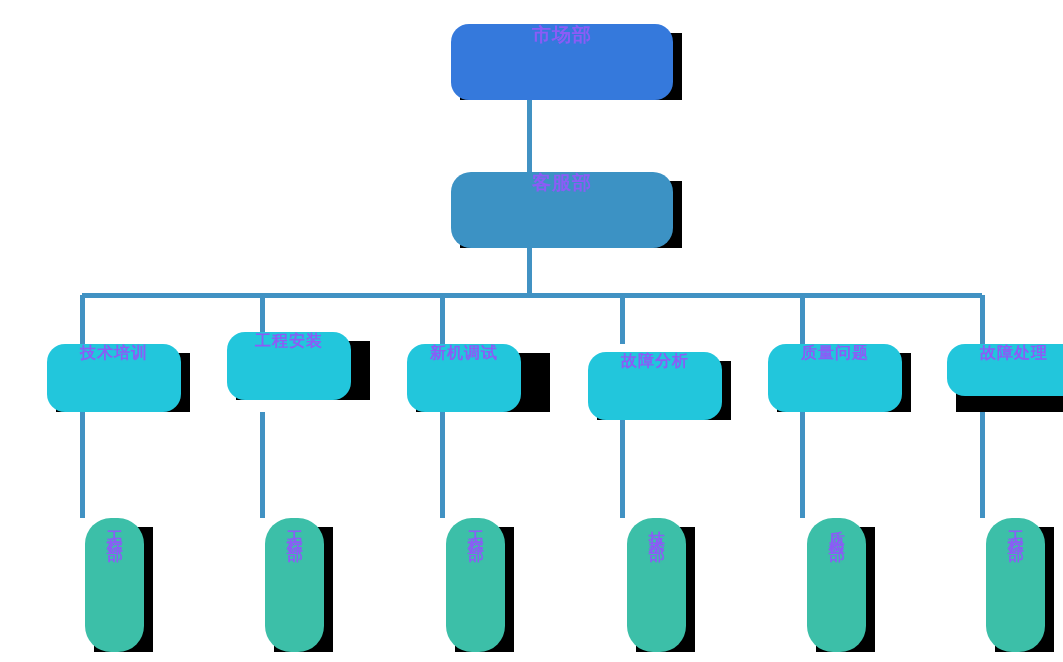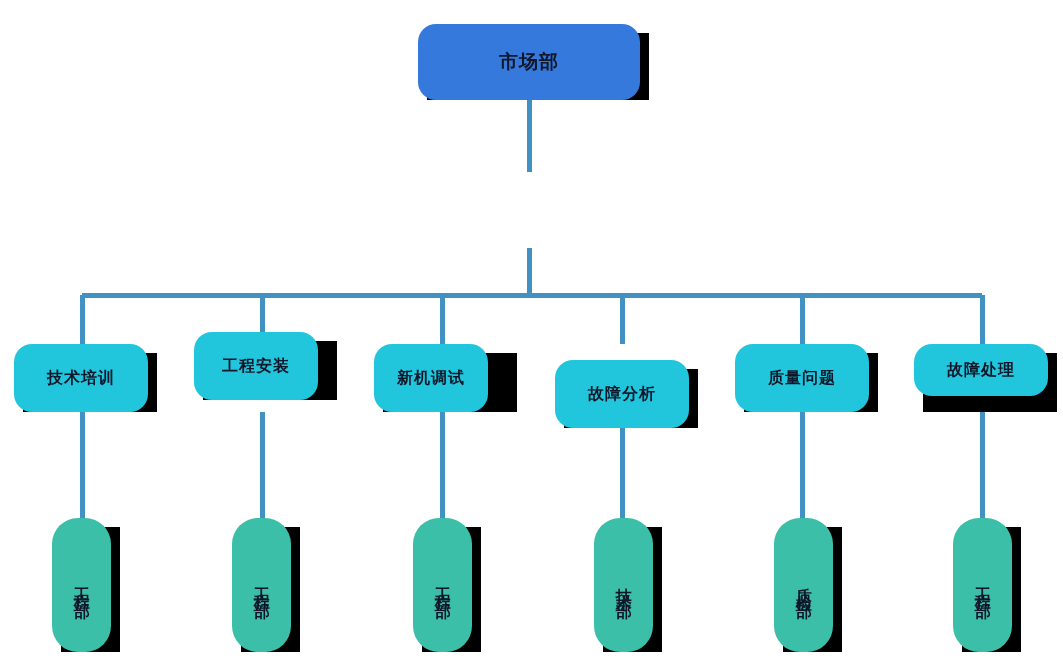--- a/index.html
+++ b/index.html
@@ -13,24 +13,25 @@
   #chart{position:relative;width:1063px;height:662px;}
 
   
   #edges{position:absolute;left:0;top:0;width:1063px;height:662px;}
 
   
   .node{
     position:absolute;
     box-sizing:border-box;
     display:flex;
-    align-items:center;
+    align-items:flex-start;
     justify-content:center;
-    color:#0f172a;
+    color:#8b5cf6;
     z-index:5;
+    margin-left:33px;
   }
   
   .node .shadow{
     position:absolute;
     background:#000000;
     z-index:0;
   }
   .node .body{
     position:absolute;
     left:0;top:0;
@@ -84,36 +85,41 @@
       <line x1="442" y1="412" x2="442" y2="518" stroke="#4192C3" stroke-width="5" shape-rendering="crispEdges"></line>
       <line x1="622" y1="412" x2="622" y2="518" stroke="#4192C3" stroke-width="5" shape-rendering="crispEdges"></line>
       <line x1="802" y1="412" x2="802" y2="518" stroke="#4192C3" stroke-width="5" shape-rendering="crispEdges"></line>
       <line x1="982" y1="412" x2="982" y2="518" stroke="#4192C3" stroke-width="5" shape-rendering="crispEdges"></line>
     </svg>
 <div class="node lvl1" style="left: 418px; top: 24px; width: 222px; height: 76px;">
       <div class="shadow" style="left: 9px; top: 9px; width: 222px; height: 67px;"></div>
       <div class="body"></div>
       <div class="lbl">市场部</div>
     </div>
+    <div class="node lvl2" style="left: 418px; top: 172px; width: 222px; height: 76px;">
+      <div class="shadow" style="left: 9px; top: 9px; width: 222px; height: 67px;"></div>
+      <div class="body"></div>
+      <div class="lbl">客服部</div>
+    </div>
     <div class="node lvl3" style="left: 14px; top: 344px; width: 134px; height: 68px;">
       <div class="shadow" style="left: 9px; top: 9px; width: 134px; height: 59px;"></div>
       <div class="body"></div>
       <div class="lbl">技术培训</div>
     </div>
     <div class="node lvl3" style="left: 194px; top: 332px; width: 124px; height: 68px;">
       <div class="shadow" style="left: 9px; top: 9px; width: 134px; height: 59px;"></div>
       <div class="body"></div>
       <div class="lbl">工程安装</div>
     </div>
     <div class="node lvl3" style="left: 374px; top: 344px; width: 114px; height: 68px;">
       <div class="shadow" style="left: 9px; top: 9px; width: 134px; height: 59px;"></div>
       <div class="body"></div>
       <div class="lbl">新机调试</div>
     </div>
-    <div class="node lvl3" style="left: 555px; top: 360px; width: 134px; height: 68px;">
+    <div class="node lvl3" style="left: 555px; top: 352px; width: 134px; height: 68px;">
       <div class="shadow" style="left: 9px; top: 9px; width: 134px; height: 59px;"></div>
       <div class="body"></div>
       <div class="lbl">故障分析</div>
     </div>
     <div class="node lvl3" style="left: 735px; top: 344px; width: 134px; height: 68px;">
       <div class="shadow" style="left: 9px; top: 9px; width: 134px; height: 59px;"></div>
       <div class="body"></div>
       <div class="lbl">质量问题</div>
     </div>
     <div class="node lvl3" style="left: 914px; top: 344px; width: 134px; height: 52px;">

